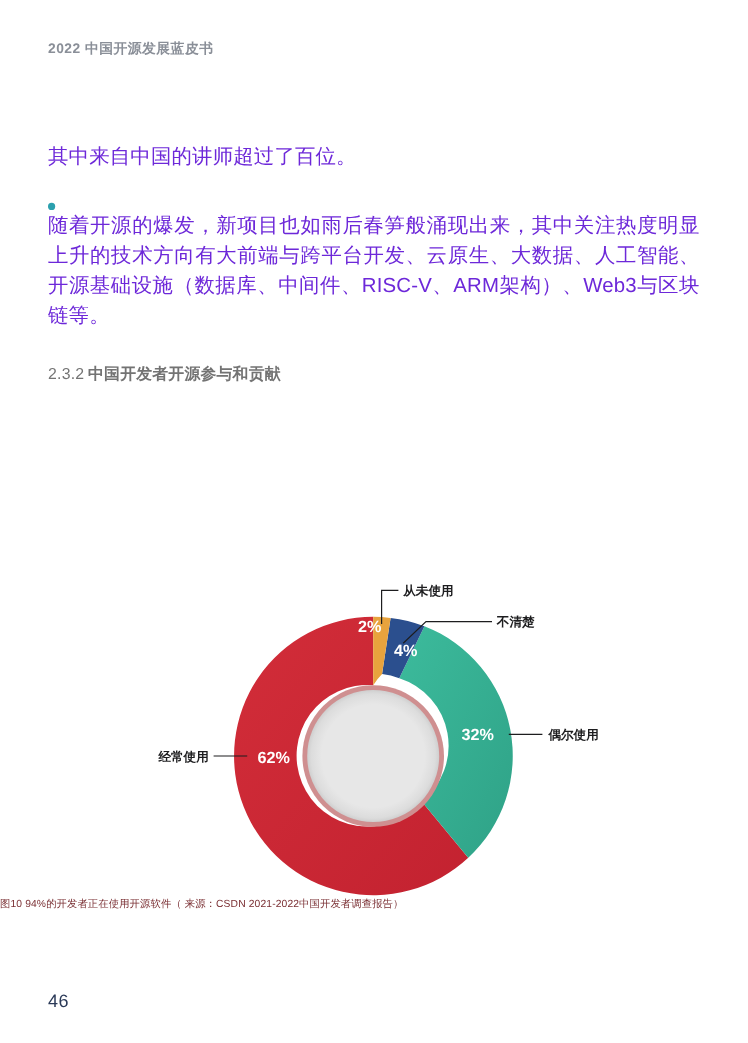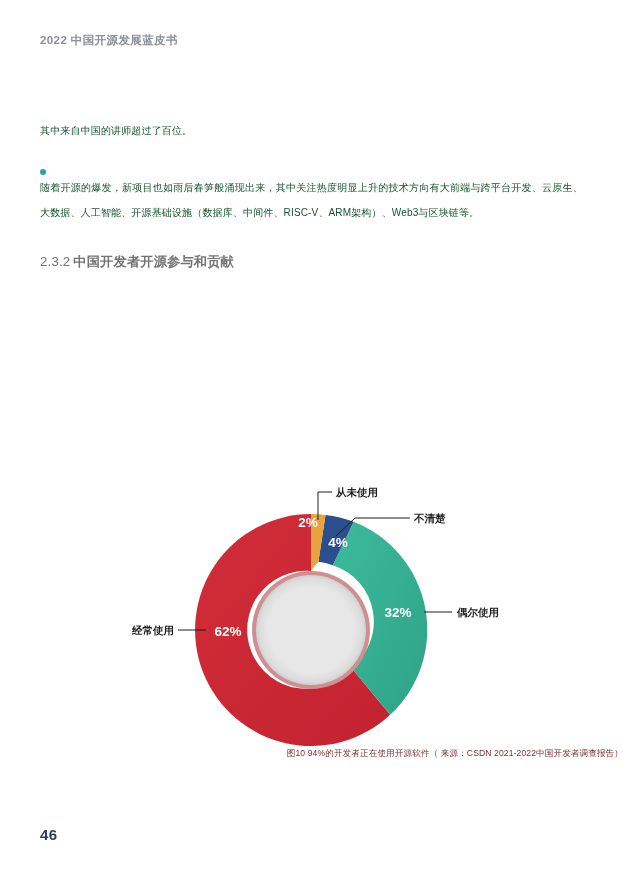--- a/index.html
+++ b/index.html
@@ -36,23 +36,23 @@
 
   
   .content {
     position: absolute;
     left: 40px;
     top: 118px;
     width: 543px;
   }
   p.body-text {
     margin: 0;
-    font-size: 10px;
+    font-size: 17px;
     line-height: 25px;
-    color: #14532d;
+    color: #6d28d9;
     text-align: justify;
     letter-spacing: 0.15px;
   }
   .gap-lg { height: 26px; }
   .gap-md { height: 18px; }
 
   .bullet-line {
     display: flex;
     align-items: center;
     font-size: 12.4px;
@@ -98,33 +98,33 @@
     height: 285px;
   }
   .chart-svg {
     display: block;
   }
   .fig-caption {
     position: absolute;
     left: 0;
     top: 278px;
     width: 623px;
-    text-align: right;
+    text-align: left;
     font-size: 8.6px;
     color: #7a2f33;
     letter-spacing: 0.1px;
   }
 
   
   .folio {
     position: absolute;
     left: 40px;
     top: 826px;
     font-size: 15px;
-    font-weight: bold;
+    font-weight: normal;
     color: #2b3a58;
     letter-spacing: 0.5px;
   }
 
   
   .lbl {
     font-family: "Liberation Sans", "DejaVu Sans", sans-serif;
     font-size: 10.5px;
     font-weight: bold;
     fill: #1d1d1f;

